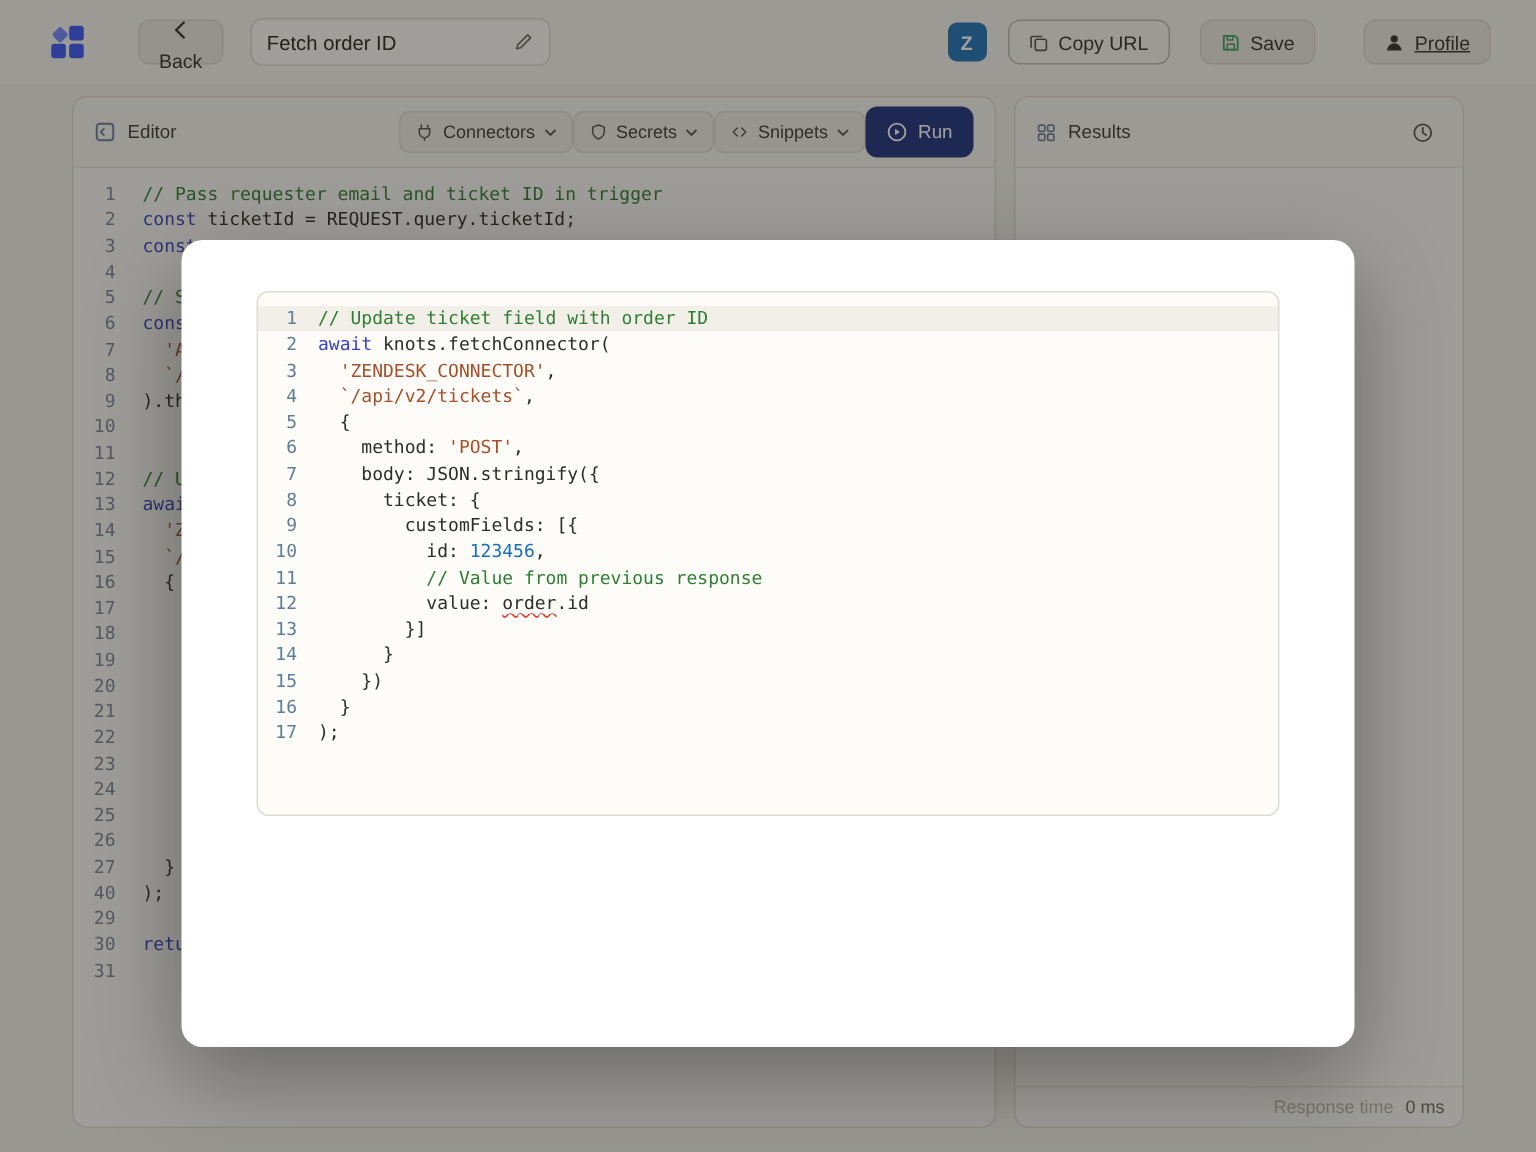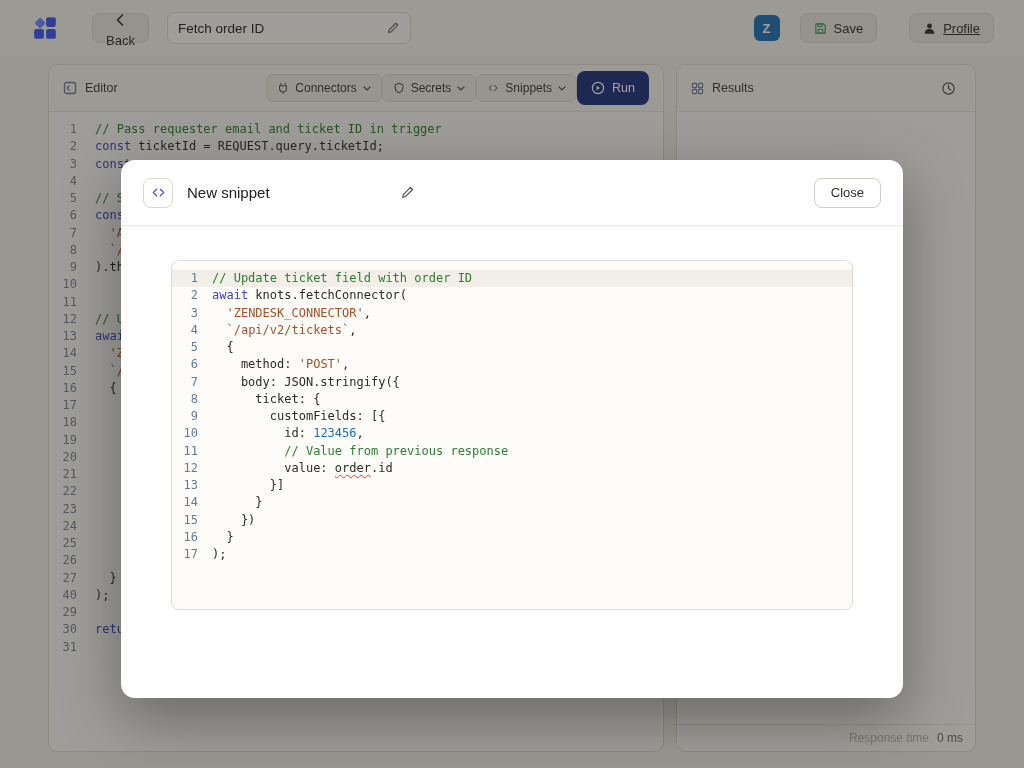--- a/index.html
+++ b/index.html
@@ -8,21 +8,21 @@
 
   
   .topbar{ position:absolute; top:0; left:0; right:0; height:56px; background:#f7f5ef;
            display:flex; align-items:center; padding:0 30px 0 32px; }
   .logo{ width:26px; height:26px; flex:none; }
   .btn{ display:inline-flex; align-items:center; gap:7px; height:30px; padding:0 13px;
         border-radius:8px; font-size:13px; color:#33312c; background:#ebe8e1;
         border:1px solid #dcd8cf; cursor:pointer; white-space:nowrap; }
   .btn.outline{ background:#f7f5f0; border:1px solid #bdbab1; }
   .back-btn{ margin-left:34px;flex-direction:column; }
-  .title-input{ margin-left:18px; width:244px; height:32px; background:#fdfcf9;
+  .title-input{ margin-left:18px; width:200px; height:32px; background:#fdfcf9;
         border:1px solid #dcd9d0; border-radius:8px; display:flex; align-items:center;
         justify-content:space-between; padding:0 10px; font-size:13.5px; color:#26251f; }
   .z-btn{ margin-left:auto; width:26px; height:26px; border:none; border-radius:6px;
         background:#1f73b7; color:#fff; font-weight:bold; font-size:13px;
         display:flex; align-items:center; justify-content:center; cursor:pointer; }
   .copyurl-btn{ margin-left:14px; }
   .save-btn{ margin-left:20px; }
   .profile-btn{ margin-left:32px;text-decoration:underline; }
 
   
@@ -115,20 +115,29 @@
         <svg width="14" height="14" viewBox="0 0 16 16">
             <path d="M11.2 2.6l2.2 2.2-7.6 7.6-2.9.7.7-2.9z" fill="none" stroke="#6b6962" stroke-width="1.3" stroke-linejoin="round"></path>
           </svg>
       </span>
     </div>
 
     <button class="z-btn">
       <span>Z</span>
     </button>
 
+    <button class="btn outline copyurl-btn">
+      <span>
+        <svg width="13" height="13" viewBox="0 0 14 14">
+            <rect x="4.5" y="4.5" width="8" height="8" rx="1.5" fill="none" stroke="#55534c" stroke-width="1.2"></rect>
+            <path d="M9.5 2.5h-7a1 1 0 0 0-1 1v7" fill="none" stroke="#55534c" stroke-width="1.2"></path>
+          </svg>
+      </span>
+      <span>Copy URL</span>
+    </button>
 
     <button class="btn save-btn">
       <span>
         <svg width="13" height="13" viewBox="0 0 14 14">
             <path d="M2 2h8l2 2v8H2z" fill="none" stroke="#3f9d63" stroke-width="1.3" stroke-linejoin="round"></path>
             <rect x="4.5" y="8" width="5" height="4" fill="none" stroke="#3f9d63" stroke-width="1.1"></rect>
             <rect x="4.5" y="2" width="4" height="3" fill="none" stroke="#3f9d63" stroke-width="1.1"></rect>
           </svg>
       </span>
       <span>Save</span>
@@ -269,34 +278,20 @@
         <span class="rt-label">Response time</span>
         <span class="rt-value">0 ms</span>
       </div>
     </section>
 
   </main>
 </div>
 
 <div class="overlay"></div>
 <div class="modal">
-  <div class="modal-header">
-    <span class="snippet-badge">
-      <svg width="15" height="15" viewBox="0 0 16 16">
-          <path d="M6 4.5L2.5 8 6 11.5M10 4.5L13.5 8 10 11.5" fill="none" stroke="#5a54c6" stroke-width="1.4" stroke-linecap="round" stroke-linejoin="round"></path>
-        </svg>
-    </span>
-    <span class="modal-title">New snippet</span>
-    <span class="modal-pencil">
-      <svg width="15" height="15" viewBox="0 0 16 16">
-          <path d="M11.2 2.6l2.2 2.2-7.6 7.6-2.9.7.7-2.9z" fill="none" stroke="#55534e" stroke-width="1.3" stroke-linejoin="round"></path>
-        </svg>
-    </span>
-    <button class="close-btn">Close</button>
-  </div>
   <div class="modal-body">
     <div class="snippet-code" id="modal-code">
         <div class="cl active-line"><span class="ln">1</span><span class="lc"><span class="tok-com">// Update ticket field with order ID</span></span></div>
         <div class="cl"><span class="ln">2</span><span class="lc"><span class="tok-kw">await</span> knots.fetchConnector(</span></div>
         <div class="cl"><span class="ln">3</span><span class="lc">  <span class="tok-str">'ZENDESK_CONNECTOR'</span>,</span></div>
         <div class="cl"><span class="ln">4</span><span class="lc">  <span class="tok-str">`/api/v2/tickets`</span>,</span></div>
         <div class="cl"><span class="ln">5</span><span class="lc">  {</span></div>
         <div class="cl"><span class="ln">6</span><span class="lc">    method: <span class="tok-str">'POST'</span>,</span></div>
         <div class="cl"><span class="ln">7</span><span class="lc">    body: JSON.stringify({</span></div>
         <div class="cl"><span class="ln">8</span><span class="lc">      ticket: {</span></div>

